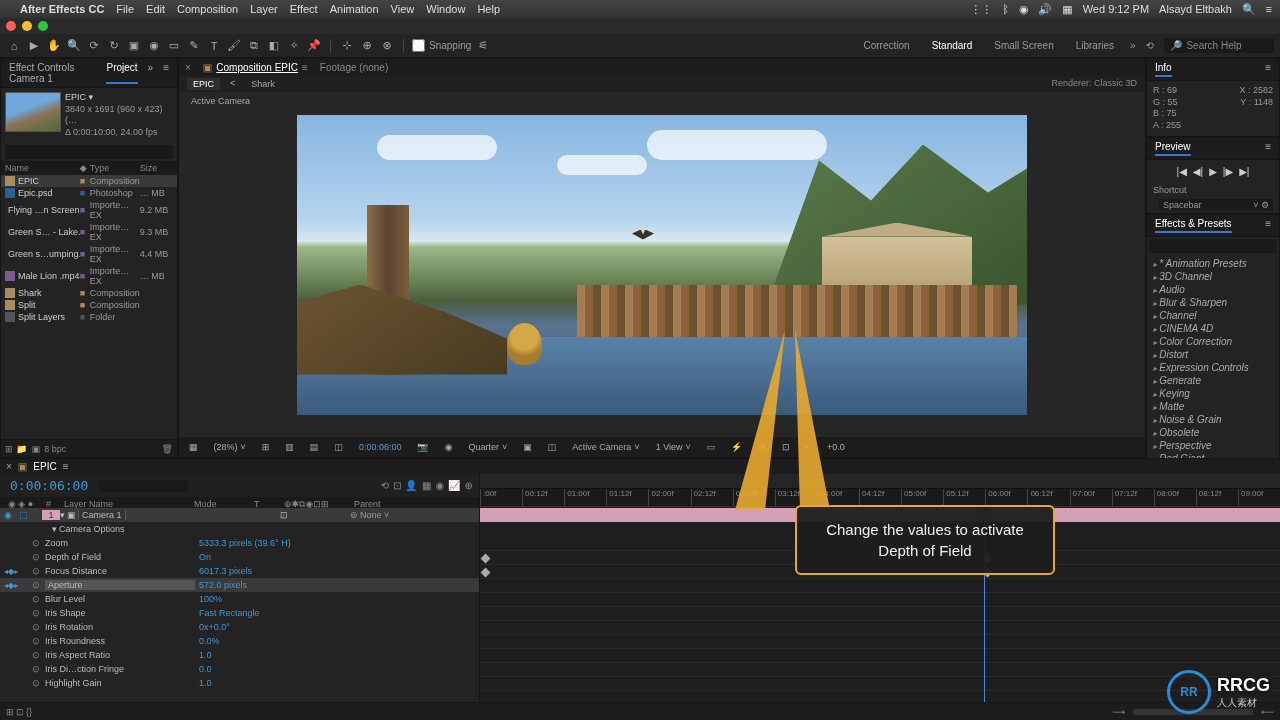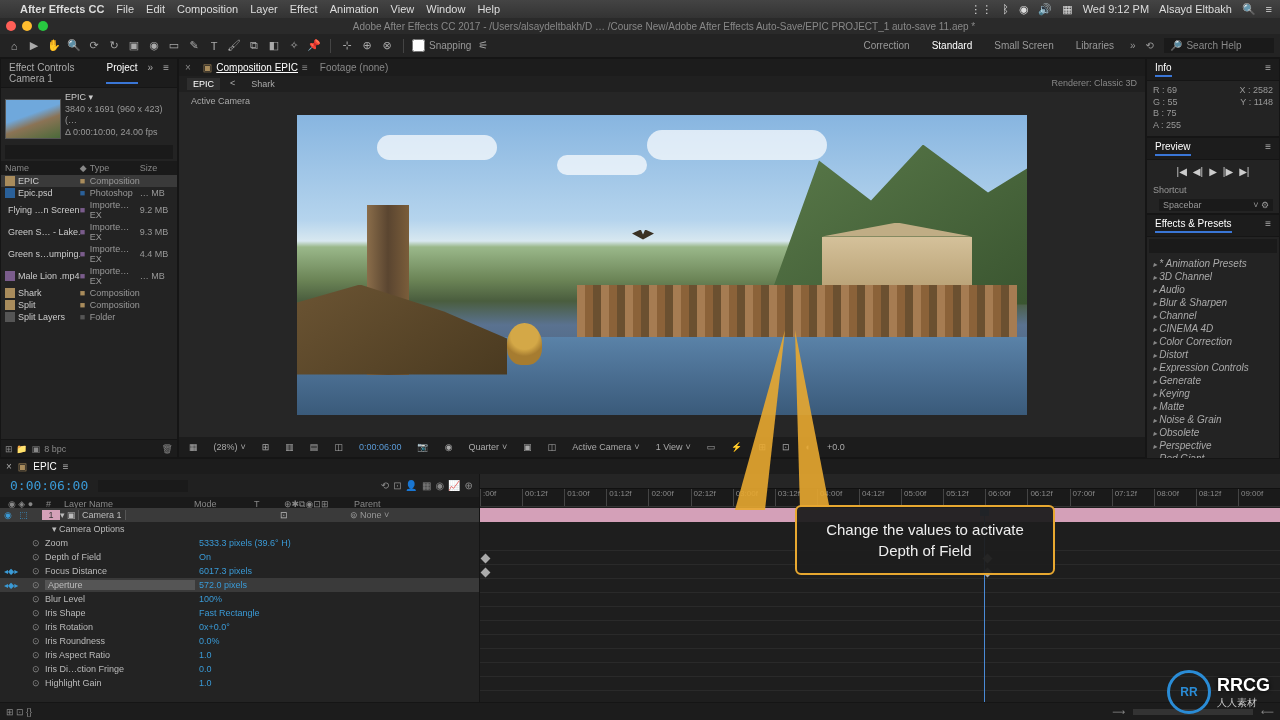--- a/index.html
+++ b/index.html
@@ -27,21 +27,21 @@
 
 
 .main { display:flex; height:400px; }
 .panel { background:#232323; border:1px solid #151515; display:flex; flex-direction:column; }
 .panel-tab { background:#1c1c1c; padding:3px 8px; font-size:10px; color:#aaa; border-bottom:1px solid #151515; display:flex; gap:10px; }
 .panel-tab span { cursor:default; }
 .panel-tab .active { color:#fff; border-bottom:2px solid #3a76d6; padding-bottom:2px; }
 
 
 .left-col { width:178px; display:flex; flex-direction:column; }
-.proj-top { display:flex; padding:4px; gap:4px;align-items:flex-end; }
+.proj-top { display:flex; padding:4px; gap:4px; }
 .thumb { width:58px; height:40px; background: linear-gradient(160deg,#6fa8dc 40%,#8b7355 60%,#4a6a3a); border:1px solid #555; }
 .proj-meta { font-size:9px; color:#999; line-height:1.3; }
 .proj-search { margin:2px 4px; height:14px; background:#1a1a1a; }
 .proj-list { flex:1; overflow:hidden; }
 .proj-head { display:flex; background:#1a1a1a; padding:2px 4px; font-size:9px; color:#888;}
 .proj-head .c1{ width:90px;} .proj-head .c2{width:60px;} .proj-head .c3{width:40px;}
 .proj-row { display:flex; padding:1px 4px; font-size:9px; color:#ccc; align-items:center; }
 .proj-row .ic { width:10px; height:10px; margin-right:3px; }
 .ic-comp{ background:#a98c5c;} .ic-ps{background:#2a6099;} .ic-mov{background:#7a5c8c;} .ic-fold{background:#555;}
 .proj-row .c1{ width:90px; white-space:nowrap; overflow:hidden; display:flex; align-items:center;} 
@@ -162,21 +162,20 @@
     <span>Alsayd Eltbakh</span>
     <span>🔍</span>
     <span>≡</span>
   </div>
 </div>
 
 <div class="win-chrome">
   <div class="traffic tr"></div>
   <div class="traffic ty"></div>
   <div class="traffic tg"></div>
-  <div class="win-title">Adobe After Effects CC 2017 - /Users/alsaydeltbakh/D … /Course New/Adobe After Effects Auto-Save/EPIC PROJECT_1 auto-save 11.aep *</div>
 </div>
 
 <div class="toolbar">
   <div class="tool">⌂</div>
   <div class="tool">▶</div>
   <div class="tool">✋</div>
   <div class="tool">🔍</div>
   <div class="tool">⟳</div>
   <div class="tool">↻</div>
   <div class="tool">▣</div>

